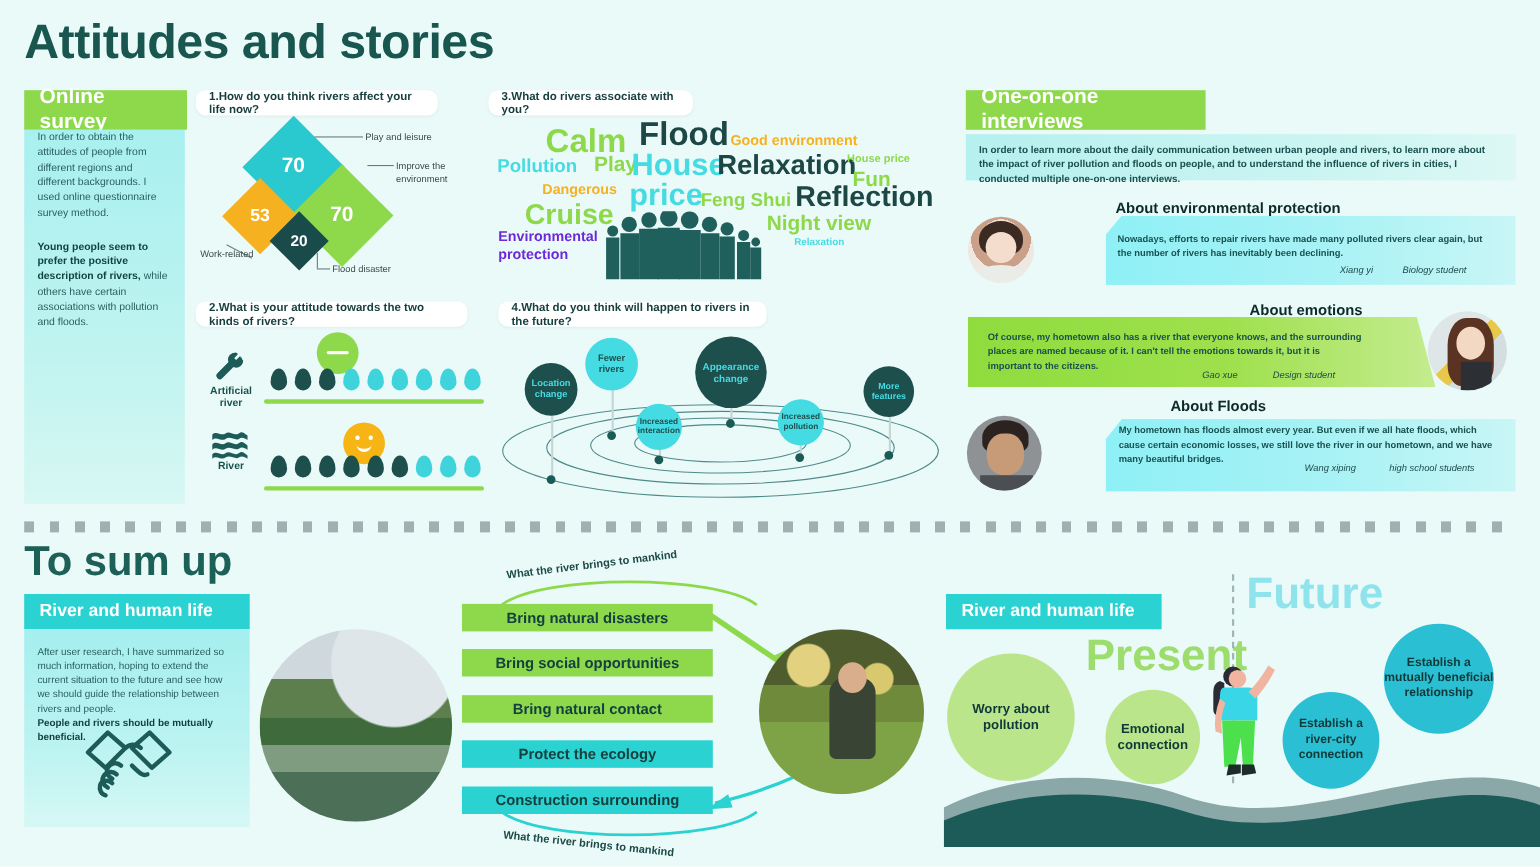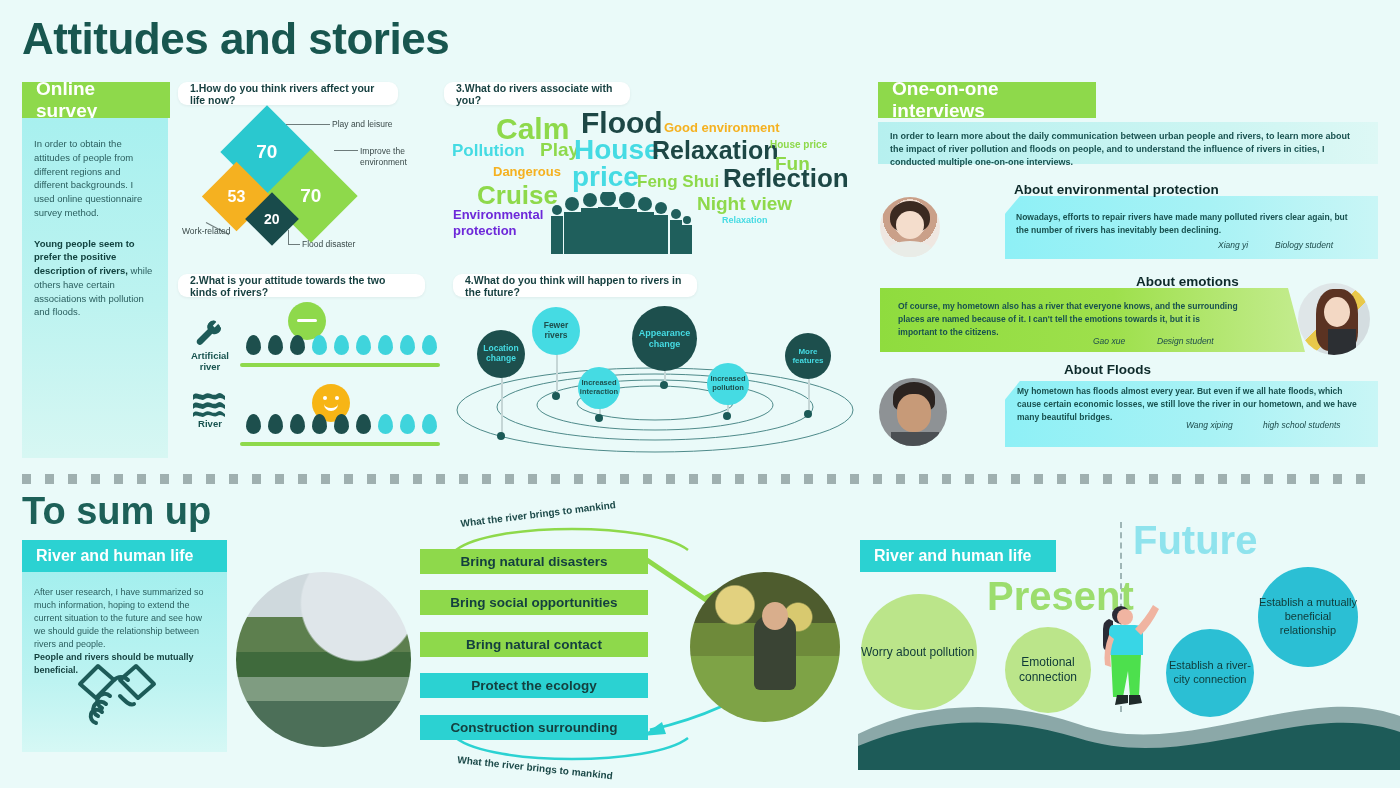--- a/index.html
+++ b/index.html
@@ -42,21 +42,21 @@
     color:#fff; font-size:19px; font-weight:bold;
     padding:0 14px;
   }
   .chip.green { background:#8ed94b; }
   .chip.cyan  { background:#2bd2d2; }
 
   
   .left-panel {
     position:absolute; left:22px; top:118px; width:146px; height:340px;
     background:linear-gradient(180deg,#a8f0ef 0%,#bdf3f0 55%,#d7f7f3 100%);
-    padding:19px 12px;
+    padding:0 12px;
   }
   .left-panel p { font-size:9.5px; line-height:1.45; color:#2b5f5f; margin-bottom:17px; }
   .left-panel b { font-weight:bold; color:#11423f; }
 
   
   .qpill {
     position:absolute; background:#fff; border-radius:9px;
     font-size:10.5px; font-weight:bold; color:#153f3f;
     display:flex; align-items:center; padding:0 12px;
     box-shadow:0 1px 3px rgba(0,0,0,.06);
@@ -131,21 +131,21 @@
   }
 
   
   .photo { position:absolute; border-radius:50%; overflow:hidden; }
 
   
   .big-word { position:absolute; font-size:40px; font-weight:bold; }
   .fbub {
     position:absolute; border-radius:50%;
     display:flex; align-items:center; justify-content:flex-start;
-    text-align:center; font-size:12px; font-weight:normal; color:#0f3a38;
+    text-align:center; font-size:12px; font-weight:bold; color:#0f3a38;
     line-height:1.25;
   }
   .dashline {
     position:absolute; border-left:2px dashed #9fb6b6;
   }
   .arcLbl { position:absolute; font-size:10px; font-weight:bold; color:#1c4a49; }
 </style>
 </head>
 <body>
 

